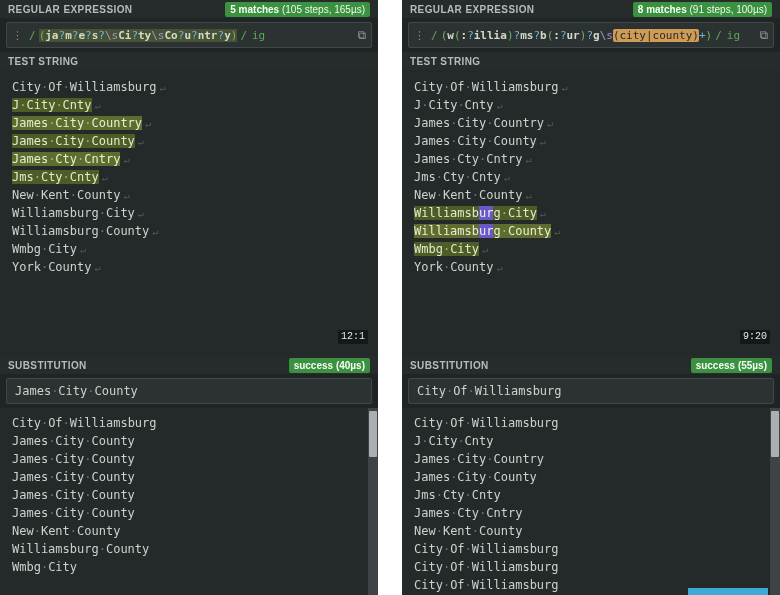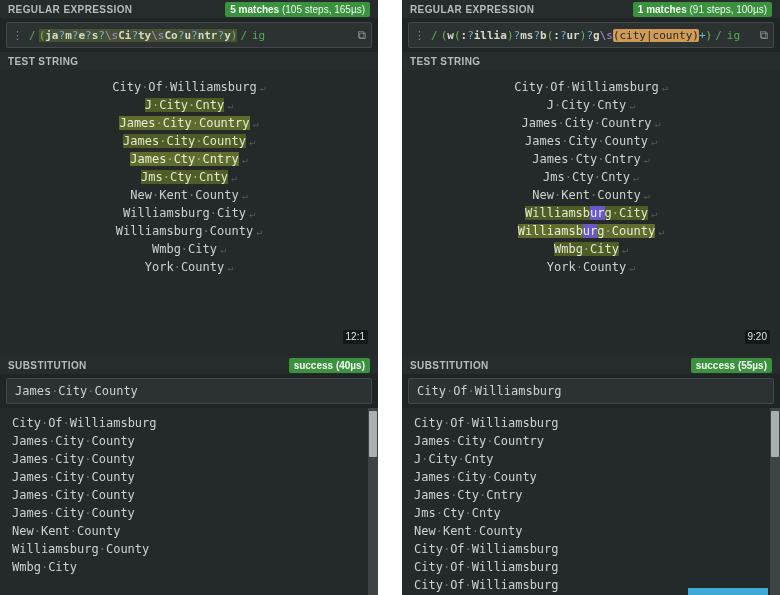--- a/index.html
+++ b/index.html
@@ -23,31 +23,31 @@
   .pattern{overflow:hidden;flex:0 1 auto;}
   .seg.paren{color:#73b560;}
   .seg.lit{color:#d3d9c9;font-weight:bold;}
   .seg.q{color:#6fb3e0;}
   .seg.esc{color:#a98fd6;}
   .seg.hl{background:rgba(116,138,55,.38);}
   .seg.sel{background:#d09c55;color:#26292b;border-radius:2px;margin-top:32px;}
 
   .editor{background:#24292a;position:relative;overflow:hidden;
           font-family:"DejaVu Sans Mono",monospace;font-size:12px;color:#ccd3cd;}
-  .test-area{flex:none;height:270px;padding:8px 12px;text-align:center;}
+  .test-area{flex:none;height:270px;padding:8px 12px;}
   .line{height:18px;line-height:18px;white-space:pre;}
   .line span.m1{background:#4e5c26;color:#e3e9ce;}
   .line span.m2{background:#5e6d2e;color:#e7edd2;}
   .line span.grp{background:#6a59c5;color:#efecff;}
   .dot{color:#6c7672;}
   .line span.m1 .dot,.line span.m2 .dot{color:#aab38a;}
   .eol{color:#535b59;font-size:10px;margin-left:3px;}
 
   .pos{position:absolute;right:10px;bottom:12px;background:#151819;color:#e2e6e7;
-       font-size:10px;line-height:14px;padding:0 3px;border-radius:1px;font-family:Liberation Sans, sans-serif;}
+       font-size:10px;line-height:14px;padding:0 3px;border-radius:1px;font-family:Liberation Mono, monospace;}
 
   .sub-input{flex:none;margin:4px 6px;height:24px;background:#2c3132;border:1px solid #42484a;border-radius:2px;
              display:flex;align-items:center;padding:0 8px;
              font-family:"DejaVu Sans Mono",monospace;font-size:12px;color:#ccd3cd;overflow:hidden;}
   .sub-input .line{height:auto;}
 
   .sub-output{flex:1 1 auto;padding:6px 12px;}
   .vscroll{position:absolute;top:0;right:0;bottom:0;width:10px;background:#3e4446;}
   .vscroll .thumb{position:absolute;top:3px;left:1px;width:8px;height:46px;background:#aab0b2;border-radius:1px;}
   .hthumb{position:absolute;bottom:0;right:12px;width:80px;height:7px;background:#3fa9d6;}
@@ -111,21 +111,21 @@
       </div>
     <div class="vscroll">
         <div class="thumb"></div>
       </div>
   </div>
 </div>
 
 <div class="panel right">
   <div class="bar">
     <span>REGULAR EXPRESSION</span>
-    <span class="badge"><b>1 matches</b><span class="stats"> (91 steps, 100µs)</span></span>
+    <span class="badge"><b>8 matches</b><span class="stats"> (91 steps, 100µs)</span></span>
   </div>
   <div class="regex-row">
     <span class="grip">⋮</span>
     <span class="delim">/</span>
     <span class="pattern"><span class="seg paren">(</span><span class="seg lit">w</span><span class="seg paren">(</span><span class="seg lit">:</span><span class="seg q">?</span><span class="seg lit">illia</span><span class="seg paren">)</span><span class="seg q">?</span><span class="seg lit">ms</span><span class="seg q">?</span><span class="seg lit">b</span><span class="seg paren">(</span><span class="seg lit">:</span><span class="seg q">?</span><span class="seg lit">ur</span><span class="seg paren">)</span><span class="seg q">?</span><span class="seg lit">g</span><span class="seg esc">\s</span><span class="seg sel">(city|county)</span><span class="seg q">+</span><span class="seg paren">)</span></span>
     <span class="delim">/</span>
     <span class="flags">ig</span>
     <span class="copy">⧉</span>
   </div>
   <div class="bar">
@@ -152,25 +152,25 @@
     <span class="badge">success (55µs)</span>
   </div>
   <div class="sub-input">
     <div>
         <div class="line"><span>City<span class="dot">·</span>Of<span class="dot">·</span>Williamsburg</span></div>
       </div>
   </div>
   <div class="editor sub-output">
     <div>
         <div class="line"><span>City<span class="dot">·</span>Of<span class="dot">·</span>Williamsburg</span></div>
+        <div class="line"><span>J<span class="dot">·</span>City<span class="dot">·</span>Cnty</span></div>
         <div class="line"><span>James<span class="dot">·</span>City<span class="dot">·</span>Country</span></div>
-        <div class="line"><span>J<span class="dot">·</span>City<span class="dot">·</span>Cnty</span></div>
         <div class="line"><span>James<span class="dot">·</span>City<span class="dot">·</span>County</span></div>
+        <div class="line"><span>Jms<span class="dot">·</span>Cty<span class="dot">·</span>Cnty</span></div>
         <div class="line"><span>James<span class="dot">·</span>Cty<span class="dot">·</span>Cntry</span></div>
-        <div class="line"><span>Jms<span class="dot">·</span>Cty<span class="dot">·</span>Cnty</span></div>
         <div class="line"><span>New<span class="dot">·</span>Kent<span class="dot">·</span>County</span></div>
         <div class="line"><span>City<span class="dot">·</span>Of<span class="dot">·</span>Williamsburg</span></div>
         <div class="line"><span>City<span class="dot">·</span>Of<span class="dot">·</span>Williamsburg</span></div>
         <div class="line"><span>City<span class="dot">·</span>Of<span class="dot">·</span>Williamsburg</span></div>
         <div class="line"></div>
       </div>
     <div class="vscroll">
         <div class="thumb"></div>
       </div>
     <div class="hthumb"></div>

